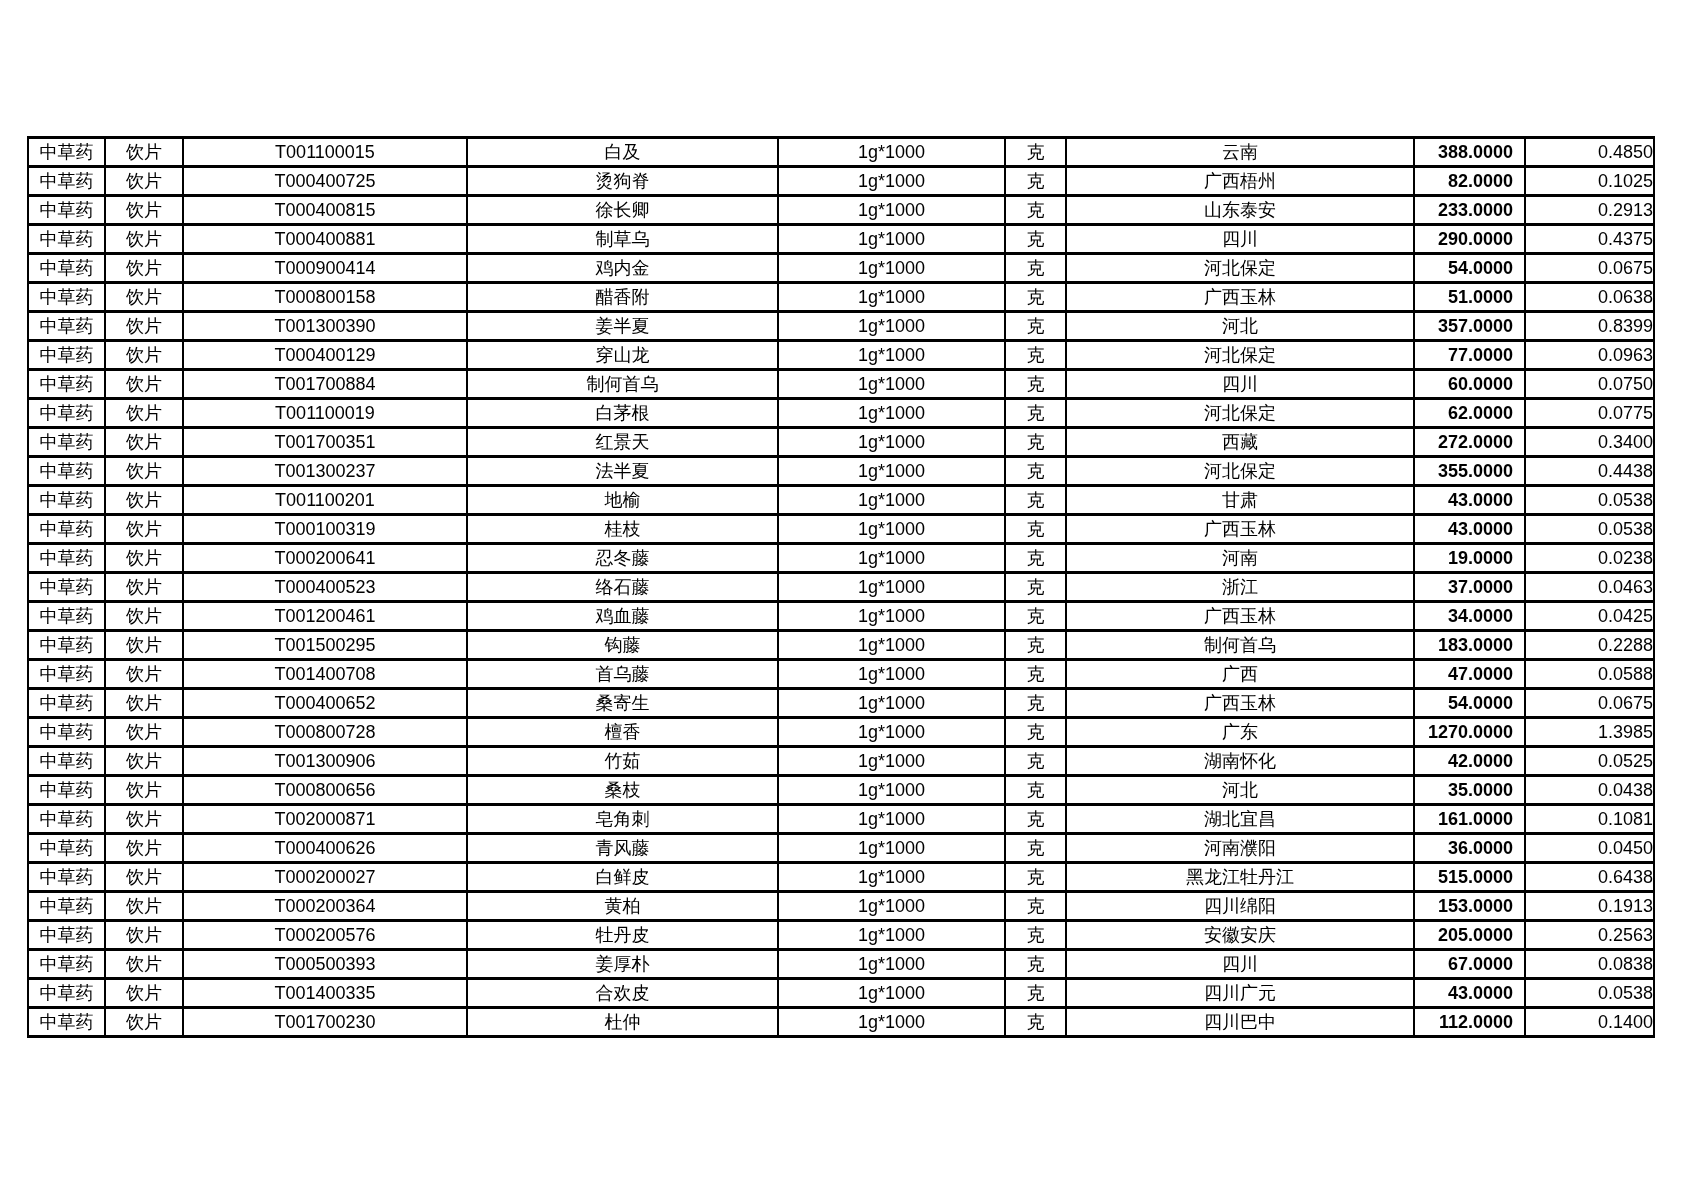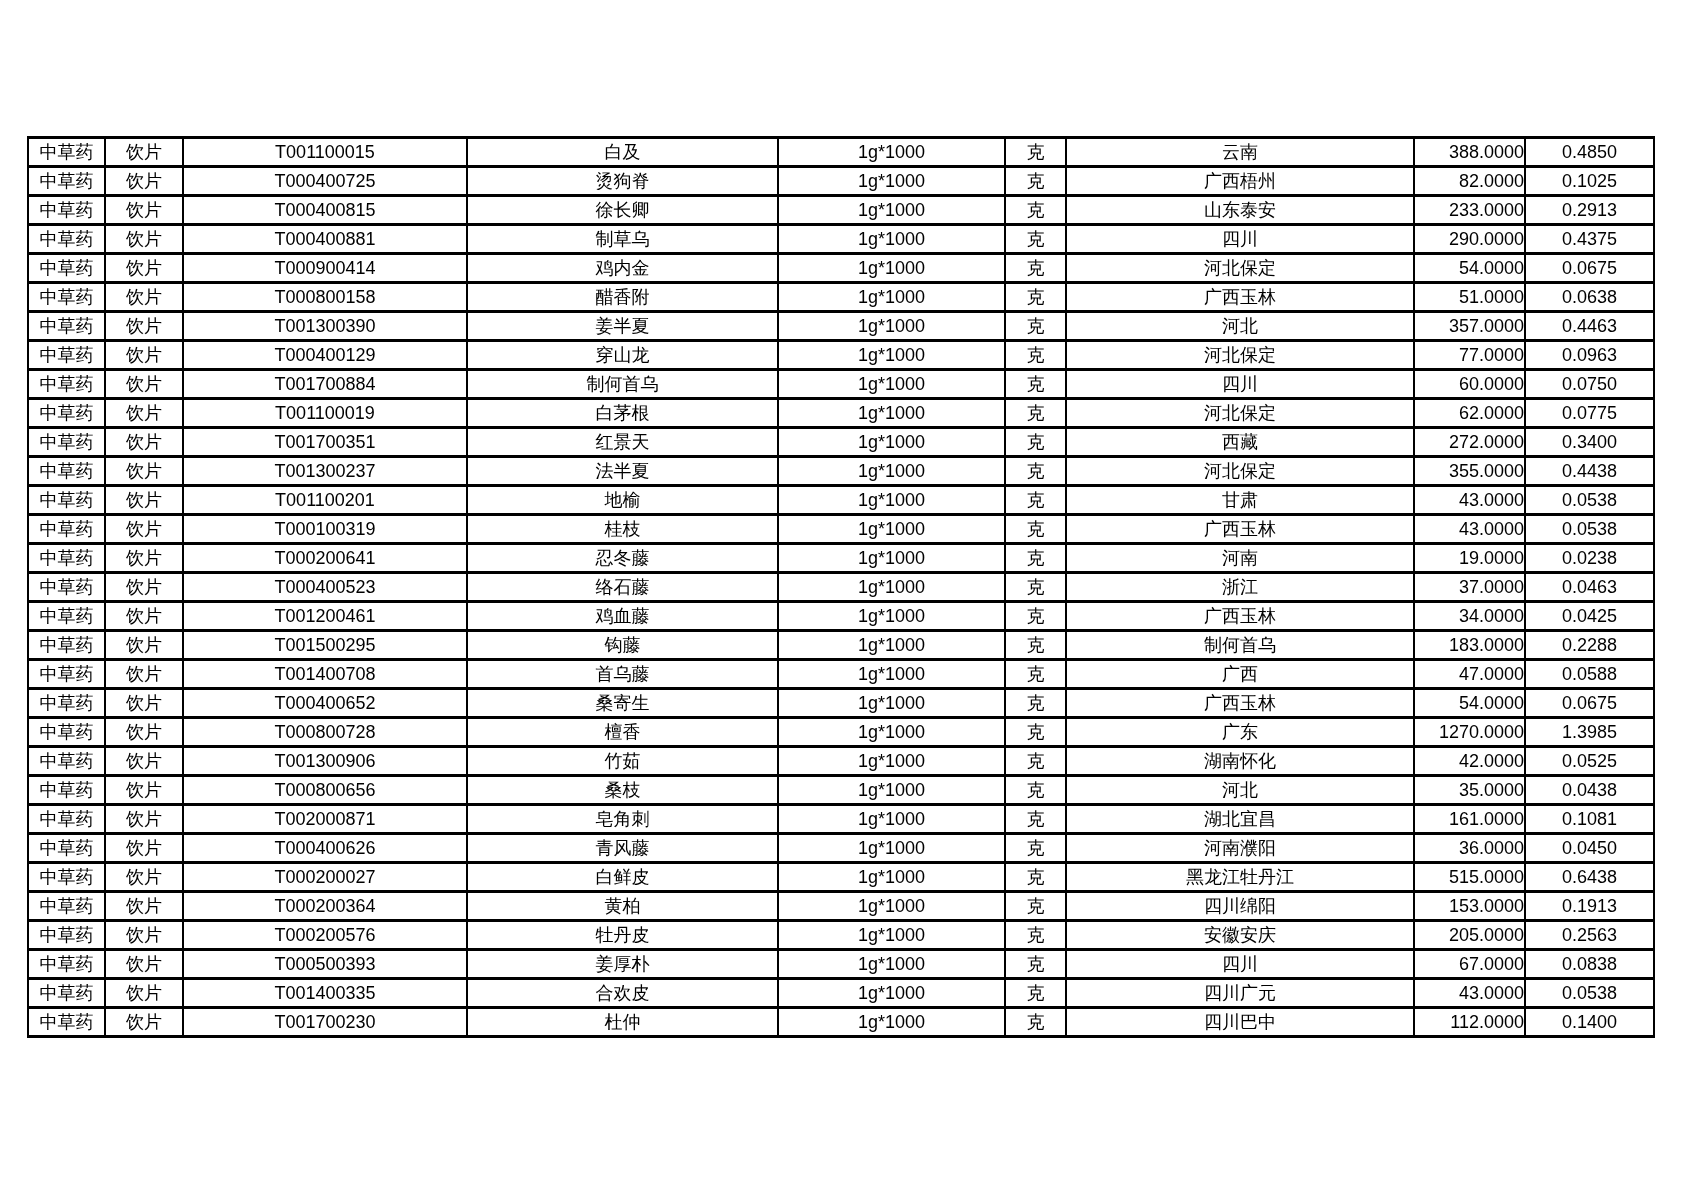--- a/index.html
+++ b/index.html
@@ -34,22 +34,25 @@
     font-size: 18px;
     color: #000000;
     text-align: center;
     vertical-align: middle;
     white-space: nowrap;
     overflow: hidden;
     line-height: 26px;
   }
   table.price-table td.col-7 {
     text-align: right;
+    padding-right: 11px;
+    font-weight: bold;
   }
   table.price-table td.col-8 {
+    text-align: right;
   }
 </style>
 </head>
 <body>
 
 <div class="sheet">
   <table class="price-table">
     <colgroup>
       <col style="width:77px">
       <col style="width:78px">
@@ -130,21 +133,21 @@
         </tr>
         <tr>
           <td class="col-0">中草药</td>
           <td class="col-1">饮片</td>
           <td class="col-2">T001300390</td>
           <td class="col-3">姜半夏</td>
           <td class="col-4">1g*1000</td>
           <td class="col-5">克</td>
           <td class="col-6">河北</td>
           <td class="col-7">357.0000</td>
-          <td class="col-8">0.4463</td>
+          <td class="col-8">0.8399</td>
         </tr>
         <tr>
           <td class="col-0">中草药</td>
           <td class="col-1">饮片</td>
           <td class="col-2">T000400129</td>
           <td class="col-3">穿山龙</td>
           <td class="col-4">1g*1000</td>
           <td class="col-5">克</td>
           <td class="col-6">河北保定</td>
           <td class="col-7">77.0000</td>

